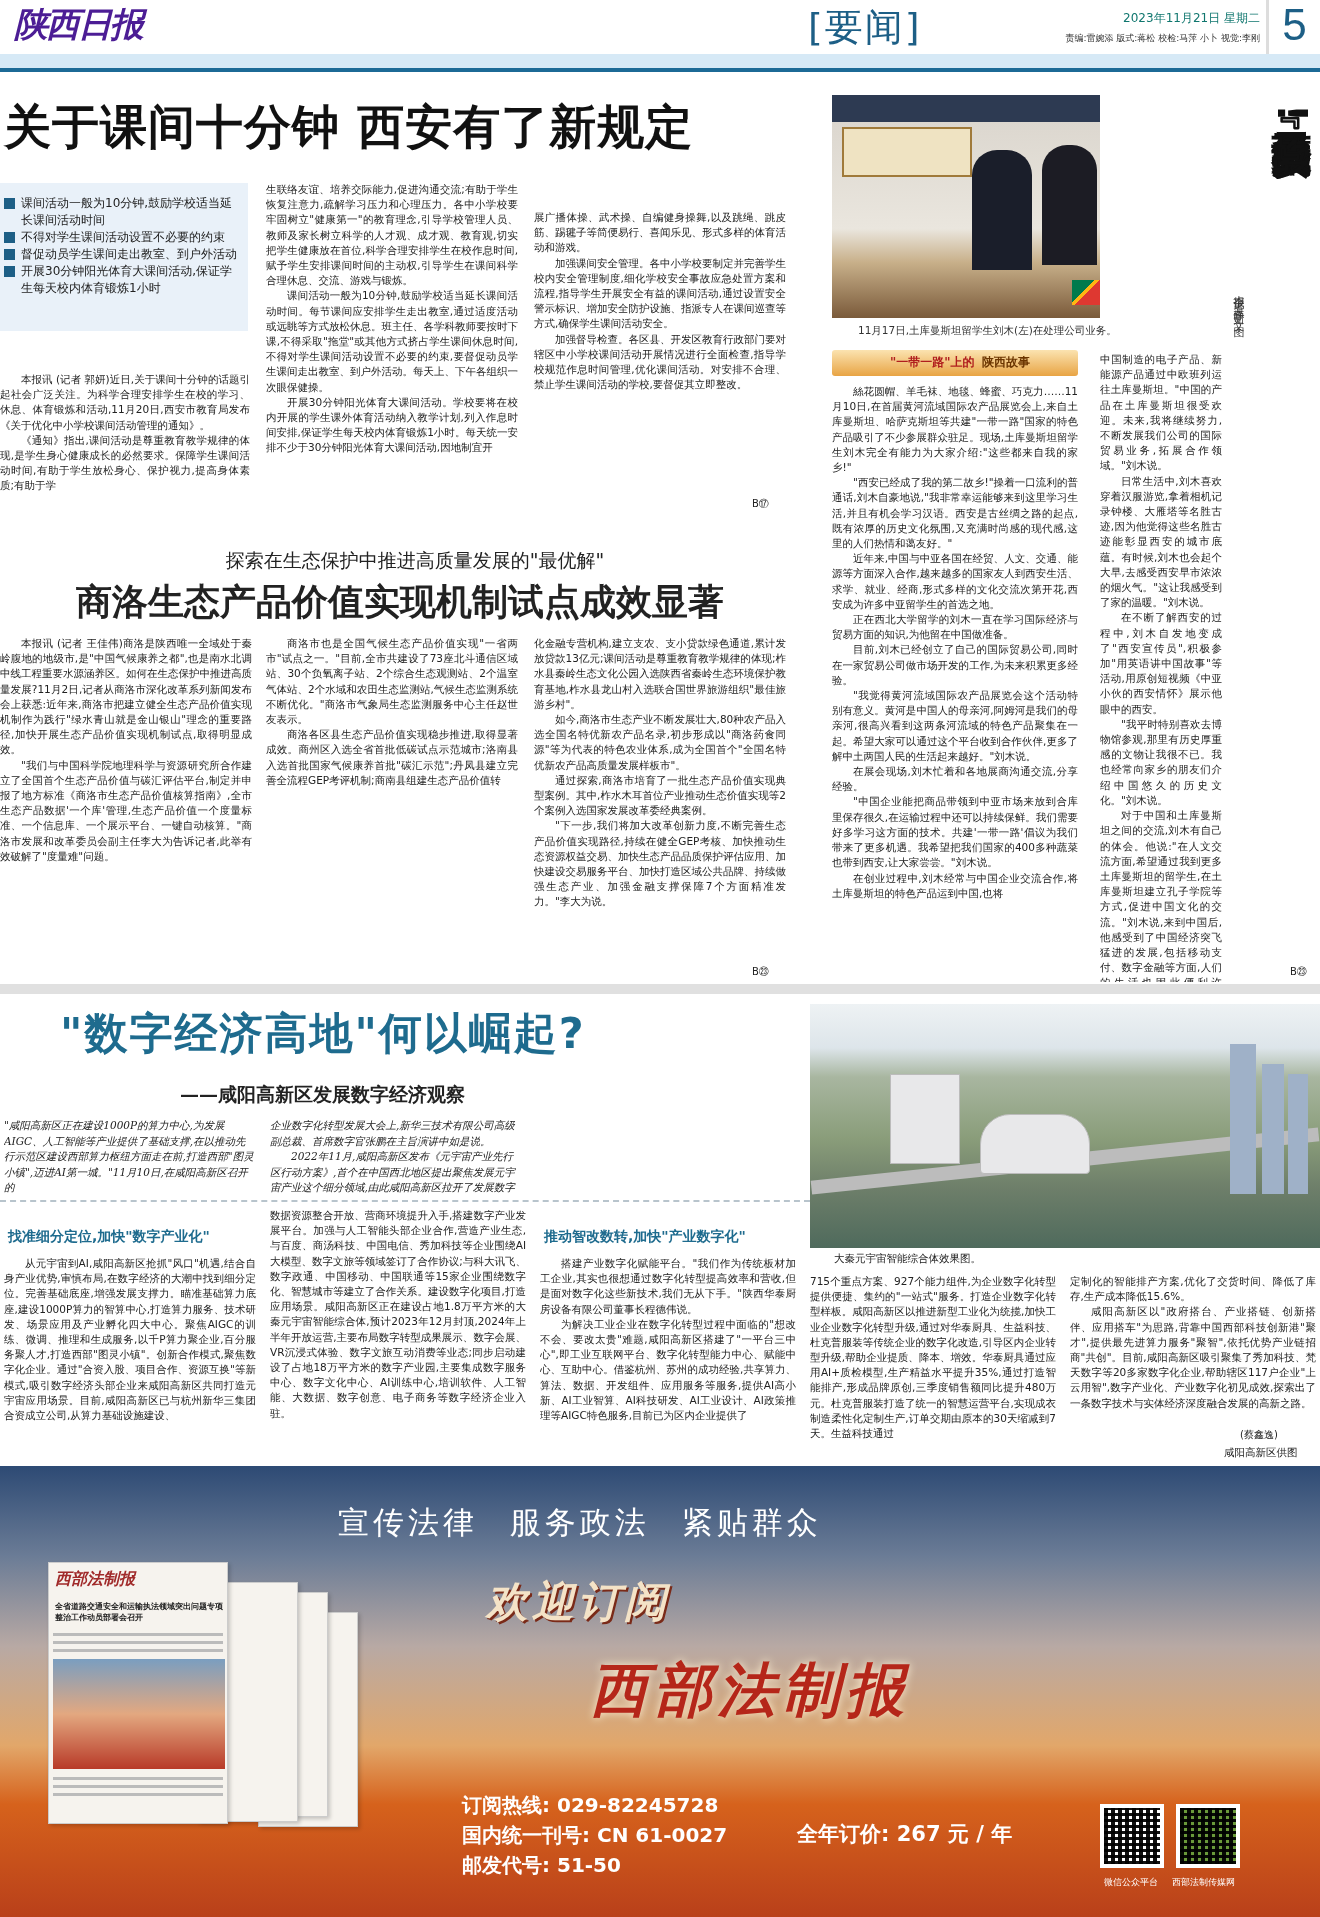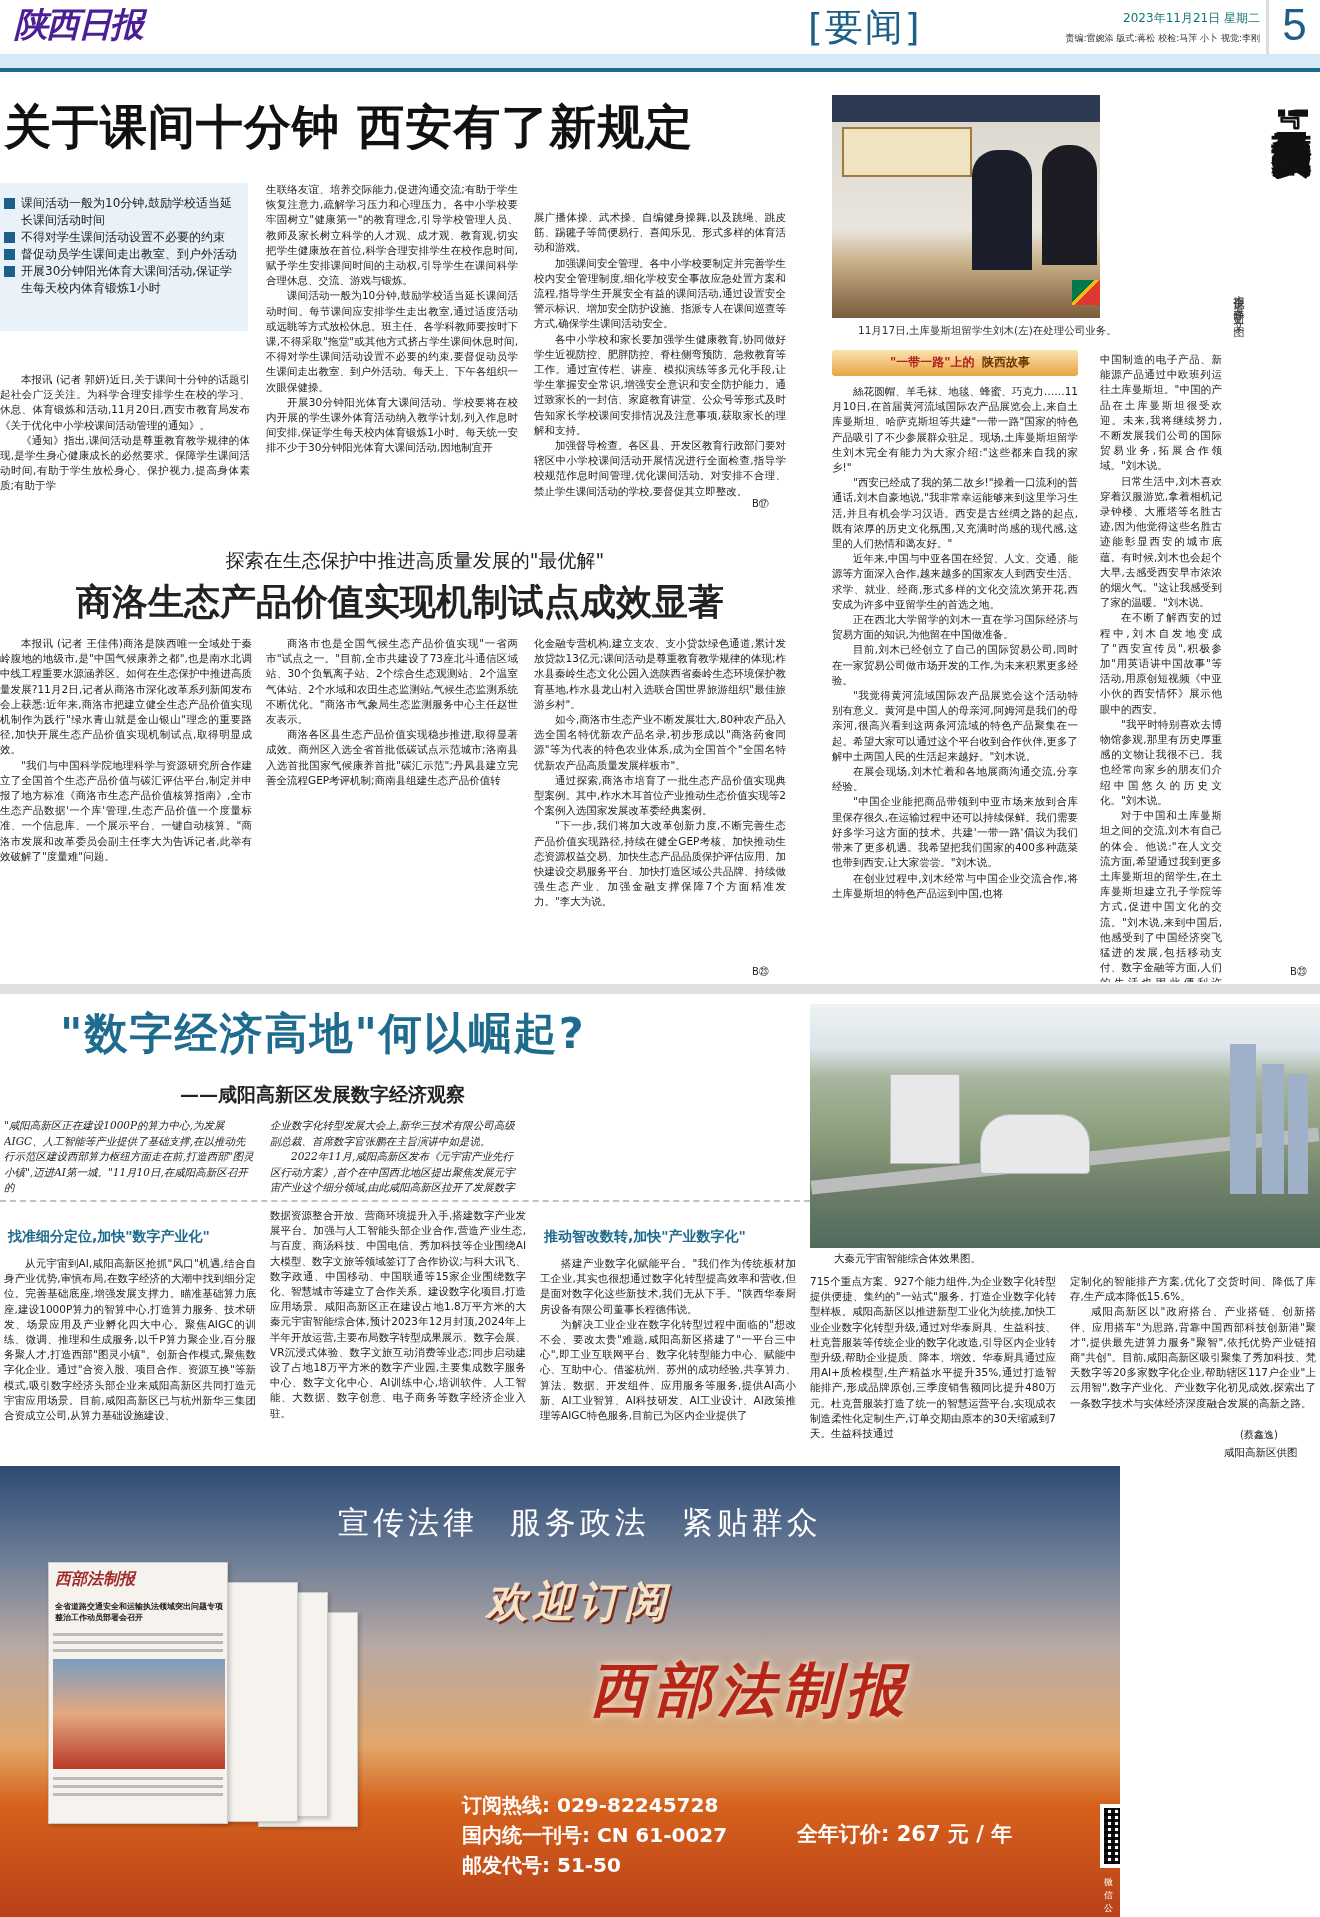--- a/index.html
+++ b/index.html
@@ -46,21 +46,21 @@
   .lead-col { font-size: 10.5px; line-height: 15.5px; font-style: italic; color: #222; font-family: "DejaVu Serif", serif; overflow: hidden; }
   .dashed { left: 0; top: 1200px; width: 810px; border-top: 2px dashed #b8c4cc; }
   .subhead { font-size: 14px; font-weight: bold; color: #1e6b8e; }
   .photo3 { left: 810px; top: 1004px; width: 510px; height: 244px; background: linear-gradient(180deg,#eef2f4 0,#dde5ea 18%,#a8b6a0 30%,#8a9d7a 55%,#6e7f6a 75%,#4f6a5c 100%); overflow: hidden; }
   .photo3 .bldg { position: absolute; background: #e8e8ea; border: 1px solid #bbb; }
   .photo3 .tower { position: absolute; background: #9fb1c8; }
   .photo3 .road { position: absolute; background: #bcbcbc; }
   .photo-cap3 { left: 834px; top: 1252px; font-size: 10.5px; color: #222; }
   .credit { left: 1224px; top: 1446px; font-size: 10.5px; color: #222; }
   
-  .ad { left: 0; top: 1466px; width: 1120px; height: 451px; background: linear-gradient(180deg,#2d4a74 0%,#6b7c96 20%,#b8a9a4 40%,#e2a76a 62%,#d6621c 75%,#b9401a 100%); overflow: hidden; padding-left: 35px; }
+  .ad { left: 0; top: 1466px; width: 1320px; height: 451px; background: linear-gradient(180deg,#2d4a74 0%,#6b7c96 20%,#b8a9a4 40%,#e2a76a 62%,#d6621c 75%,#b9401a 100%); overflow: hidden; padding-left: 35px; }
   .ad-slogan { position: absolute; left: 338px; top: 36px; font-size: 31px; color: #fff; letter-spacing: 4px; word-spacing: 18px; }
   .ad-welcome { position: absolute; left: 486px; top: 108px; font-size: 42px; color: #f4e3c7; font-family: "DejaVu Serif", serif; font-weight: bold; font-style: italic; text-shadow: 2px 2px 0 #7a2a18; letter-spacing: 4px; }
   .ad-brand { position: absolute; left: 590px; top: 186px; font-size: 58px; color: #b52619; font-family: "DejaVu Serif", serif; font-weight: bold; font-style: italic; text-shadow: 0 0 8px #fff3d8; letter-spacing: 6px; }
   .ad-papers { position: absolute; left: 48px; top: 126px; width: 380px; height: 275px; }
   .paper { position: absolute; background: #f6f3ee; border: 1px solid #ccc; box-shadow: 2px 2px 4px rgba(0,0,0,.2); }
   .paper .ph { position: absolute; left: 4px; right: 4px; height: 3px; background: #bbb; }
   .ad-info { position: absolute; left: 462px; top: 324px; color: #fff; font-size: 20px; font-weight: bold; line-height: 30px; }
   .ad-price { position: absolute; left: 797px; top: 354px; color: #fff; font-size: 21px; font-weight: bold; }
   .qr { position: absolute; width: 64px; height: 64px; background: #fff; padding: 4px; }
   .qr-inner { width: 100%; height: 100%; background:
@@ -105,21 +105,20 @@
   <p>《通知》指出,课间活动是尊重教育教学规律的体现,是学生身心健康成长的必然要求。保障学生课间活动时间,有助于学生放松身心、保护视力,提高身体素质;有助于学</p>
 </div>
 <div class="abs body-col" style="left:266px;top:182px;width:252px;height:330px;">
   <p style="text-indent:0">生联络友谊、培养交际能力,促进沟通交流;有助于学生恢复注意力,疏解学习压力和心理压力。各中小学校要牢固树立"健康第一"的教育理念,引导学校管理人员、教师及家长树立科学的人才观、成才观、教育观,切实把学生健康放在首位,科学合理安排学生在校作息时间,赋予学生安排课间时间的主动权,引导学生在课间科学合理休息、交流、游戏与锻炼。</p>
   <p>课间活动一般为10分钟,鼓励学校适当延长课间活动时间。每节课间应安排学生走出教室,通过适度活动或远眺等方式放松休息。班主任、各学科教师要按时下课,不得采取"拖堂"或其他方式挤占学生课间休息时间,不得对学生课间活动设置不必要的约束,要督促动员学生课间走出教室、到户外活动。每天上、下午各组织一次眼保健操。</p>
   <p>开展30分钟阳光体育大课间活动。学校要将在校内开展的学生课外体育活动纳入教学计划,列入作息时间安排,保证学生每天校内体育锻炼1小时。每天统一安排不少于30分钟阳光体育大课间活动,因地制宜开</p>
 </div>
 <div class="abs body-col" style="left:534px;top:182px;width:252px;height:330px;margin-top:28px;">
   <p style="text-indent:0">展广播体操、武术操、自编健身操舞,以及跳绳、跳皮筋、踢毽子等简便易行、喜闻乐见、形式多样的体育活动和游戏。</p>
   <p>加强课间安全管理。各中小学校要制定并完善学生校内安全管理制度,细化学校安全事故应急处置方案和流程,指导学生开展安全有益的课间活动,通过设置安全警示标识、增加安全防护设施、指派专人在课间巡查等方式,确保学生课间活动安全。</p>
-  <p>各中小学校和家长要加强学生健康教育,协同做好学生近视防控、肥胖防控、脊柱侧弯预防、急救教育等工作。通过宣传栏、讲座、模拟演练等多元化手段,让学生掌握安全常识,增强安全意识和安全防护能力。通过致家长的一封信、家庭教育讲堂、公众号等形式及时告知家长学校课间安排情况及注意事项,获取家长的理解和支持。</p>
   <p>加强督导检查。各区县、开发区教育行政部门要对辖区中小学校课间活动开展情况进行全面检查,指导学校规范作息时间管理,优化课间活动。对安排不合理、禁止学生课间活动的学校,要督促其立即整改。</p>
 </div>
 <div class="abs note" style="left:752px;top:497px;">B⑰</div>
 
 <div class="abs photo1">
   <div class="calligraphy"></div>
   <div class="p1"></div>
   <div class="p2"></div>
   <div class="flag-za"></div>
 </div>

